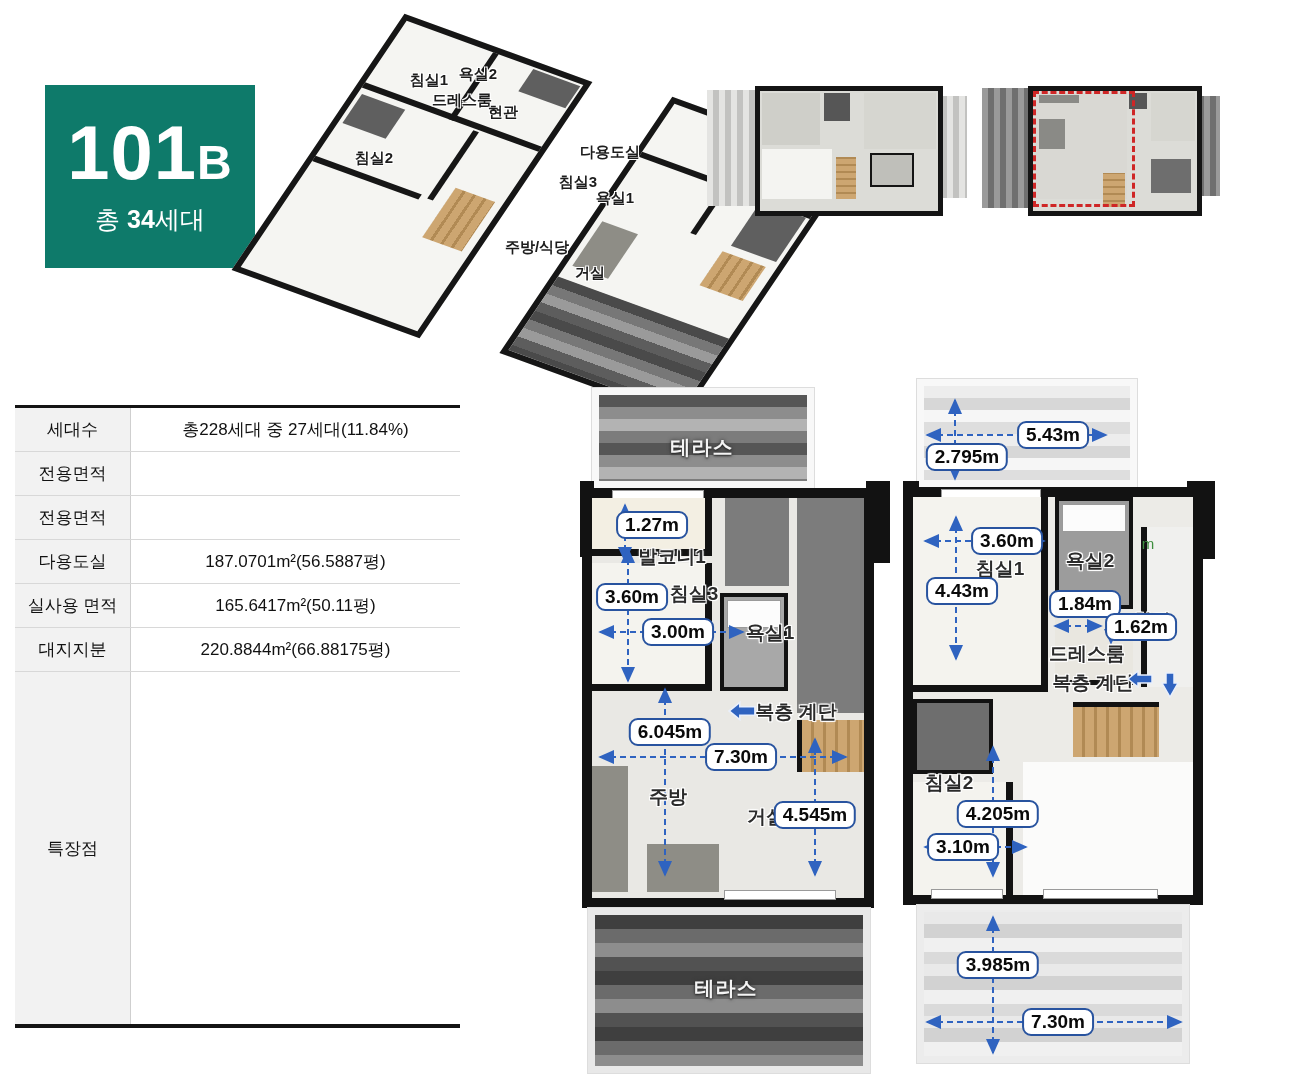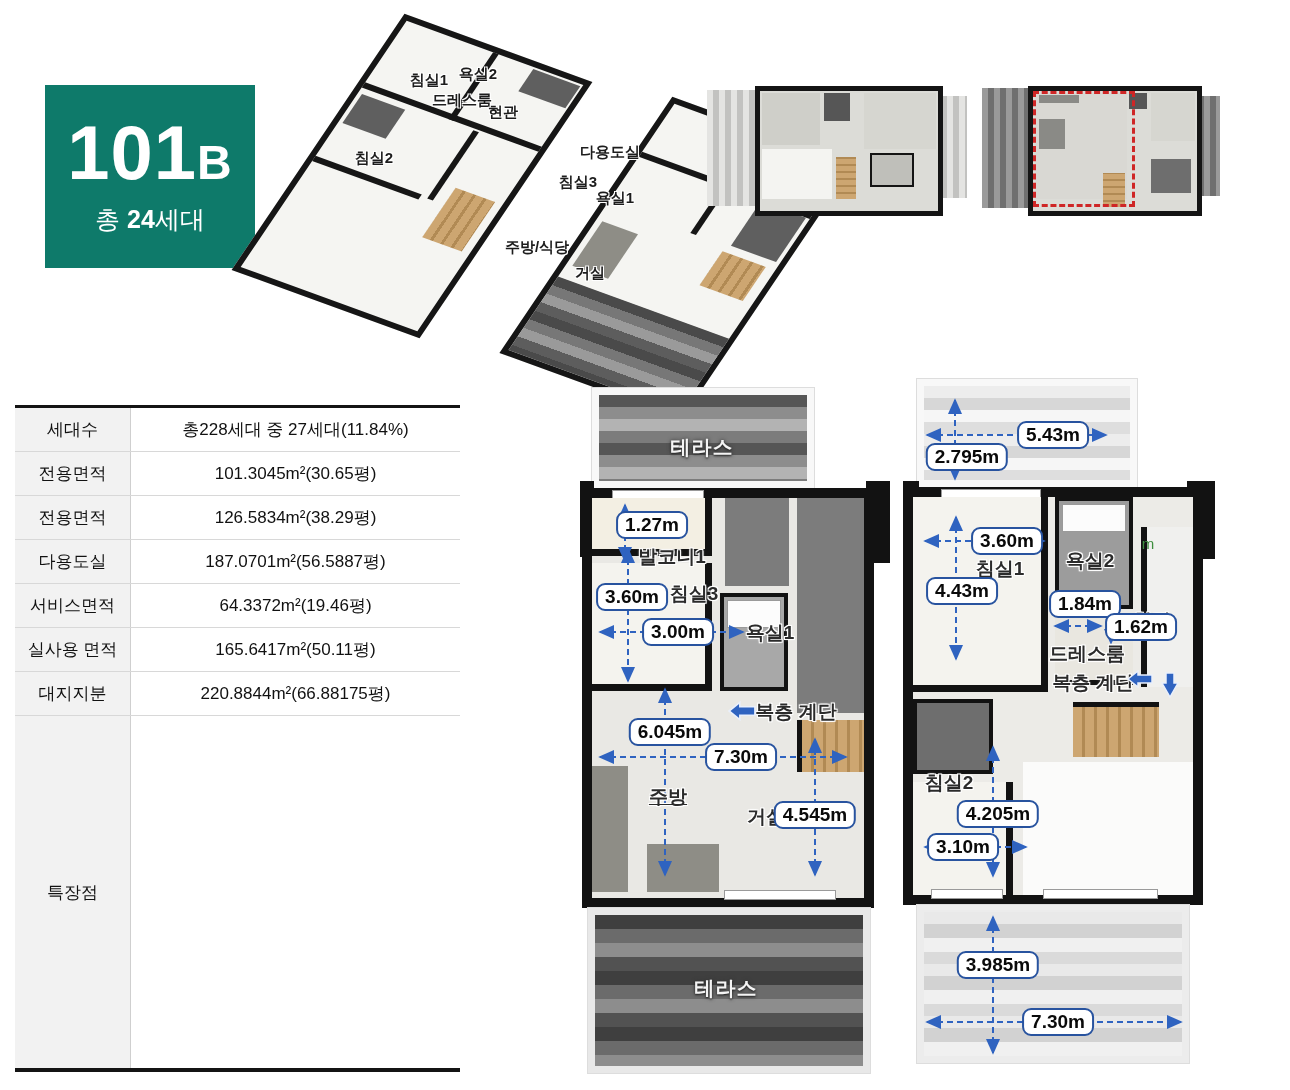--- a/index.html
+++ b/index.html
@@ -78,21 +78,21 @@
   .blockarrow{position:absolute;z-index:6;}
   .wm{position:absolute;transform:translate(-50%,-50%);font-size:15px;color:#3e8e3e;z-index:4;}
 </style>
 </head>
 <body>
 
 <div class="page">
 
   <div class="badge">
     <div class="badge-main"><span>101</span><span class="sfx">B</span></div>
-    <div class="badge-sub"><span>총 </span><b>24</b><span>세대</span></div>
+    <div class="badge-sub"><span>총 </span><b>34</b><span>세대</span></div>
   </div>
 
   <div class="iso-wrap">
     <div class="iso-unit iso-a">
       <div class="wall-h" style="left:0;top:72px;width:100%;"></div>
       <div class="wall-v" style="left:92px;top:0;height:78px;"></div>
       <div class="patch-dark" style="left:4px;top:84px;width:46px;height:34px;"></div>
       <div class="patch-dark" style="right:2px;top:2px;width:50px;height:26px;"></div>
       <div class="wall-h" style="left:0;top:158px;width:60%;"></div>
       <div class="patch-stairs" style="right:8px;top:140px;width:42px;height:58px;"></div>
@@ -146,33 +146,27 @@
     </div>
   </div>
 
   <div class="info-table">
     <div class="trow">
       <div class="cell-l">세대수</div>
       <div class="cell-v">총228세대 중 27세대(11.84%)</div>
     </div>
     <div class="trow">
       <div class="cell-l">전용면적</div>
-      <div class="cell-v">101.3045m²(30.65평)</div>
     </div>
     <div class="trow">
       <div class="cell-l">전용면적</div>
-      <div class="cell-v">126.5834m²(38.29평)</div>
     </div>
     <div class="trow">
       <div class="cell-l">다용도실</div>
       <div class="cell-v">187.0701m²(56.5887평)</div>
-    </div>
-    <div class="trow">
-      <div class="cell-l">서비스면적</div>
-      <div class="cell-v">64.3372m²(19.46평)</div>
     </div>
     <div class="trow">
       <div class="cell-l">실사용 면적</div>
       <div class="cell-v">165.6417m²(50.11평)</div>
     </div>
     <div class="trow">
       <div class="cell-l">대지지분</div>
       <div class="cell-v">220.8844m²(66.88175평)</div>
     </div>
     <div class="trow trow-features">
@@ -222,21 +216,21 @@
     <span class="dlabel" style="left:98px;top:247px;">3.00m</span>
     <span class="rlabel" style="left:190px;top:248px;">욕실1</span>
     <span class="blockarrow" style="left:148px;top:316px;">
       <svg width="28" height="20" viewBox="0 0 26 18">
           <path d="M11 1 L11 5 L25 5 L25 13 L11 13 L11 17 L1 9 Z" fill="#2f63c0" stroke="#e9effb" stroke-width="1.5"></path>
         </svg>
     </span>
     <span class="rlabel" style="left:216px;top:327px;">복층 계단</span>
     <span class="dlabel" style="left:90px;top:347px;">6.045m</span>
     <span class="dlabel" style="left:161px;top:372px;">7.30m</span>
-    <span class="rlabel" style="left:88px;top:412px;text-decoration:underline;">주방</span>
+    <span class="rlabel" style="left:88px;top:412px;">주방</span>
     <span class="rlabel" style="left:186px;top:432px;">거실</span>
     <span class="dlabel" style="left:235px;top:430px;">4.545m</span>
     <span class="tlabel" style="left:146px;top:603px;">테라스</span>
   </div>
 
   <div class="plan plan2">
     <div class="terr l1" style="left:14px;top:6px;width:220px;height:108px;"></div>
     <div class="stub" style="left:0;top:108px;width:16px;height:72px;"></div>
     <div class="stub" style="left:284px;top:108px;width:28px;height:78px;"></div>
     <div class="pbody" style="left:0;top:114px;width:300px;height:418px;background:#ecebe7;">

